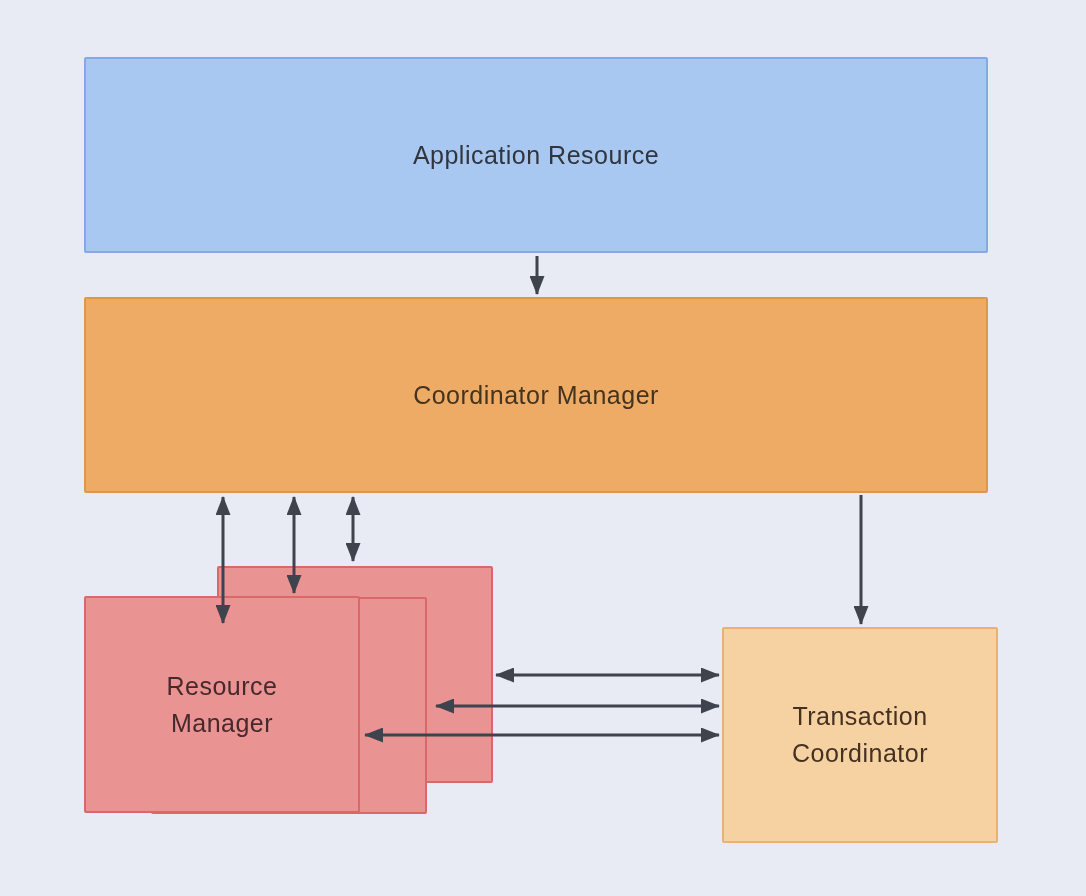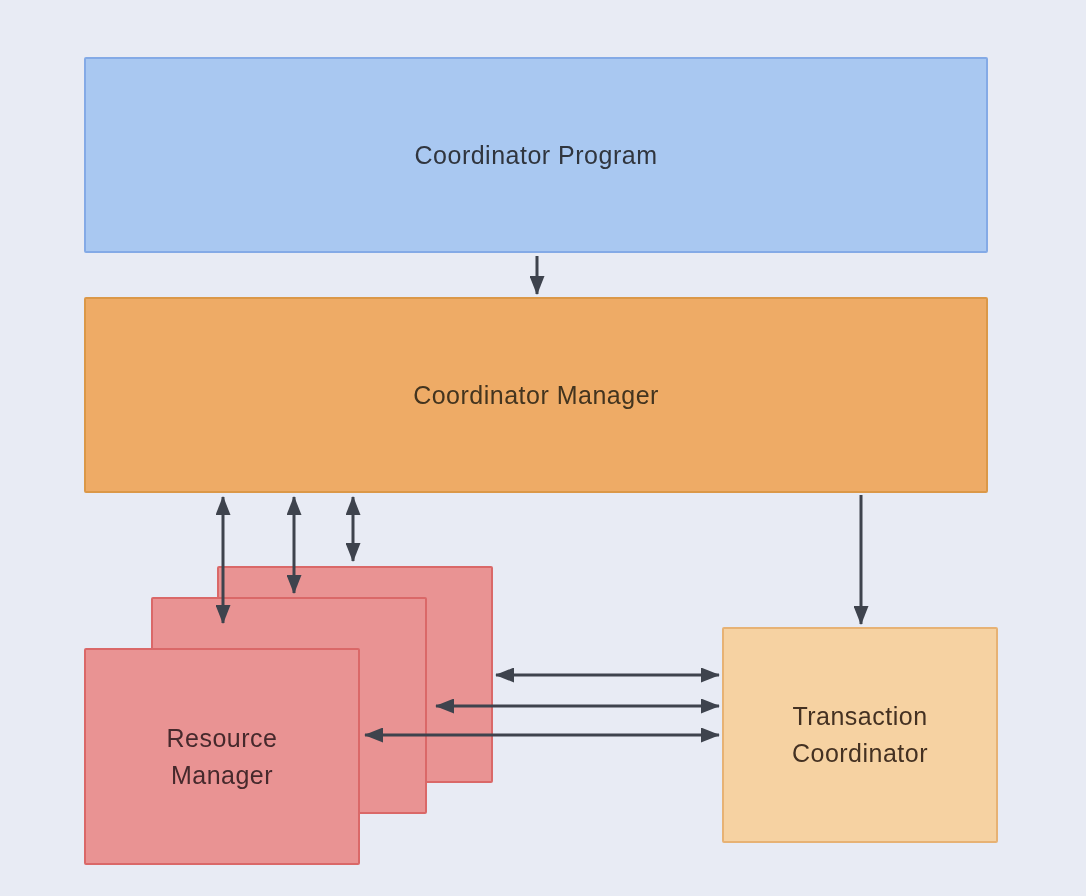--- a/index.html
+++ b/index.html
@@ -32,32 +32,32 @@
     left: 0;
     top: 0;
     pointer-events: none;
   }
 </style>
 </head>
 <body>
 
 <div class="diagram-canvas" style="width: 1086px; height: 896px; background: rgb(232, 235, 244);">
     <div class="node" style="left: 84px; top: 57px; width: 904px; height: 196px; background: rgb(169, 200, 241); border-color: rgb(132, 170, 230);">
-      <div class="node-label" style="color: rgb(48, 53, 62); font-size: 25px;">Coordinator Program</div>
+      <div class="node-label" style="color: rgb(48, 53, 62); font-size: 25px;">Application Resource</div>
     </div>
     <div class="node" style="left: 84px; top: 297px; width: 904px; height: 196px; background: rgb(238, 171, 102); border-color: rgb(219, 152, 72);">
       <div class="node-label" style="color: rgb(67, 52, 31); font-size: 25px;">Coordinator Manager</div>
     </div>
     <div class="node" style="left: 217px; top: 566px; width: 276px; height: 217px; background: rgb(233, 147, 147); border-color: rgb(218, 104, 104);">
       <div class="node-label" style="color: rgb(70, 41, 44); font-size: 25px;"></div>
     </div>
     <div class="node" style="left: 151px; top: 597px; width: 276px; height: 217px; background: rgb(233, 147, 147); border-color: rgb(218, 104, 104);">
       <div class="node-label" style="color: rgb(70, 41, 44); font-size: 25px;"></div>
     </div>
-    <div class="node" style="left: 84px; top: 648px; width: 276px; height: 217px; background: rgb(233, 147, 147); border-color: rgb(218, 104, 104);">
+    <div class="node" style="left: 84px; top: 596px; width: 276px; height: 217px; background: rgb(233, 147, 147); border-color: rgb(218, 104, 104);">
       <div class="node-label" style="color: rgb(70, 41, 44); font-size: 25px;">Resource
 Manager</div>
     </div>
     <div class="node" style="left: 722px; top: 627px; width: 276px; height: 216px; background: rgb(246, 210, 162); border-color: rgb(231, 178, 116);">
       <div class="node-label" style="color: rgb(68, 49, 34); font-size: 25px;">Transaction
 Coordinator</div>
     </div>
     <svg class="arrow-layer" width="1086" height="896" viewBox="0 0 1086 896">
       <defs>
         <marker id="ah" markerUnits="strokeWidth" markerWidth="7" markerHeight="5" refX="6" refY="2.5" orient="auto-start-reverse">

